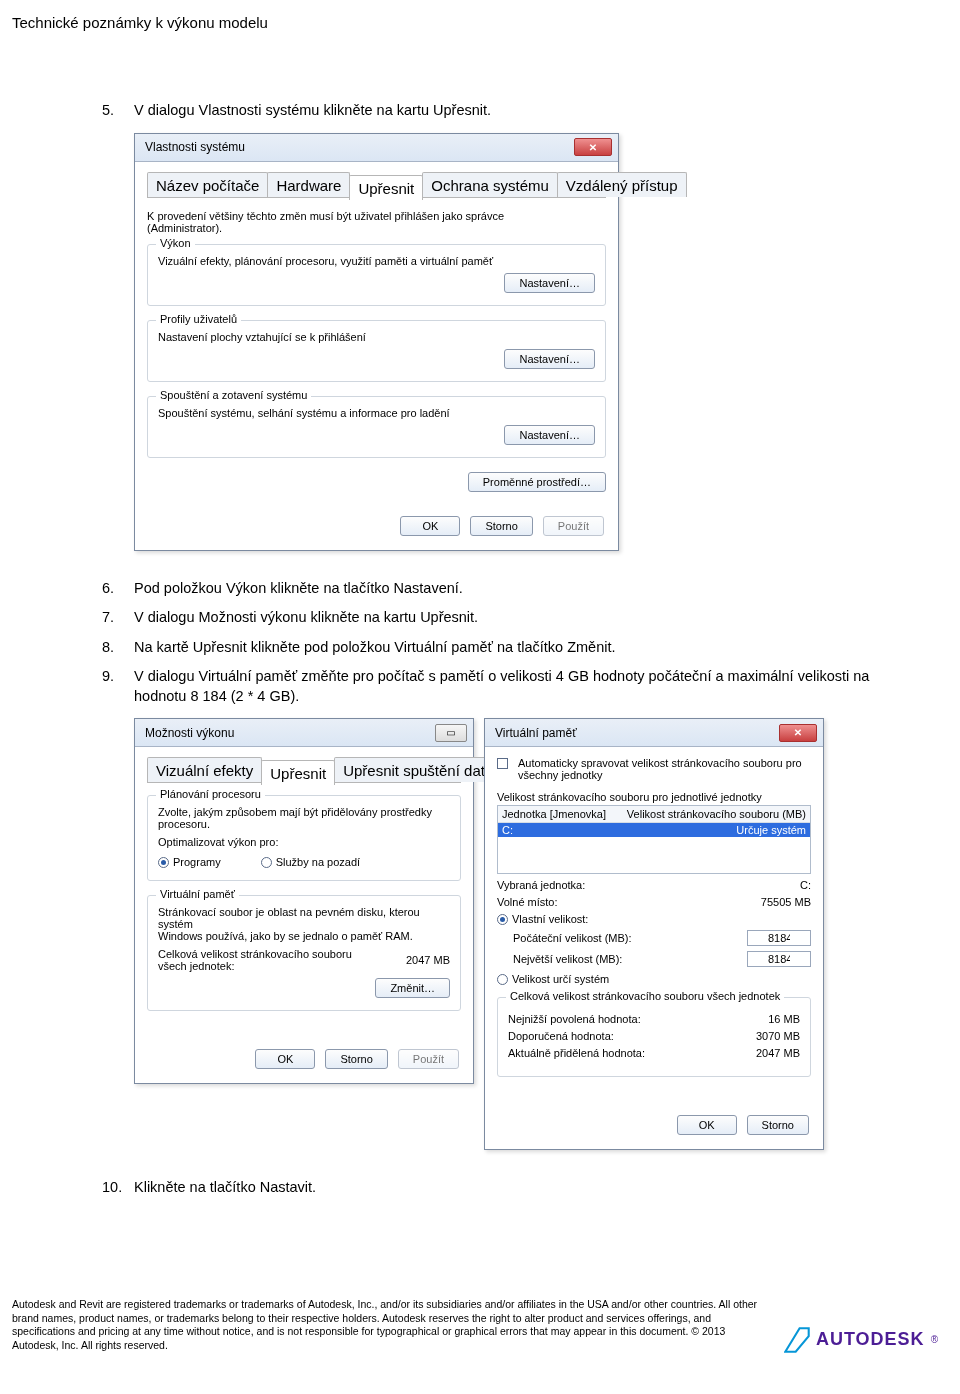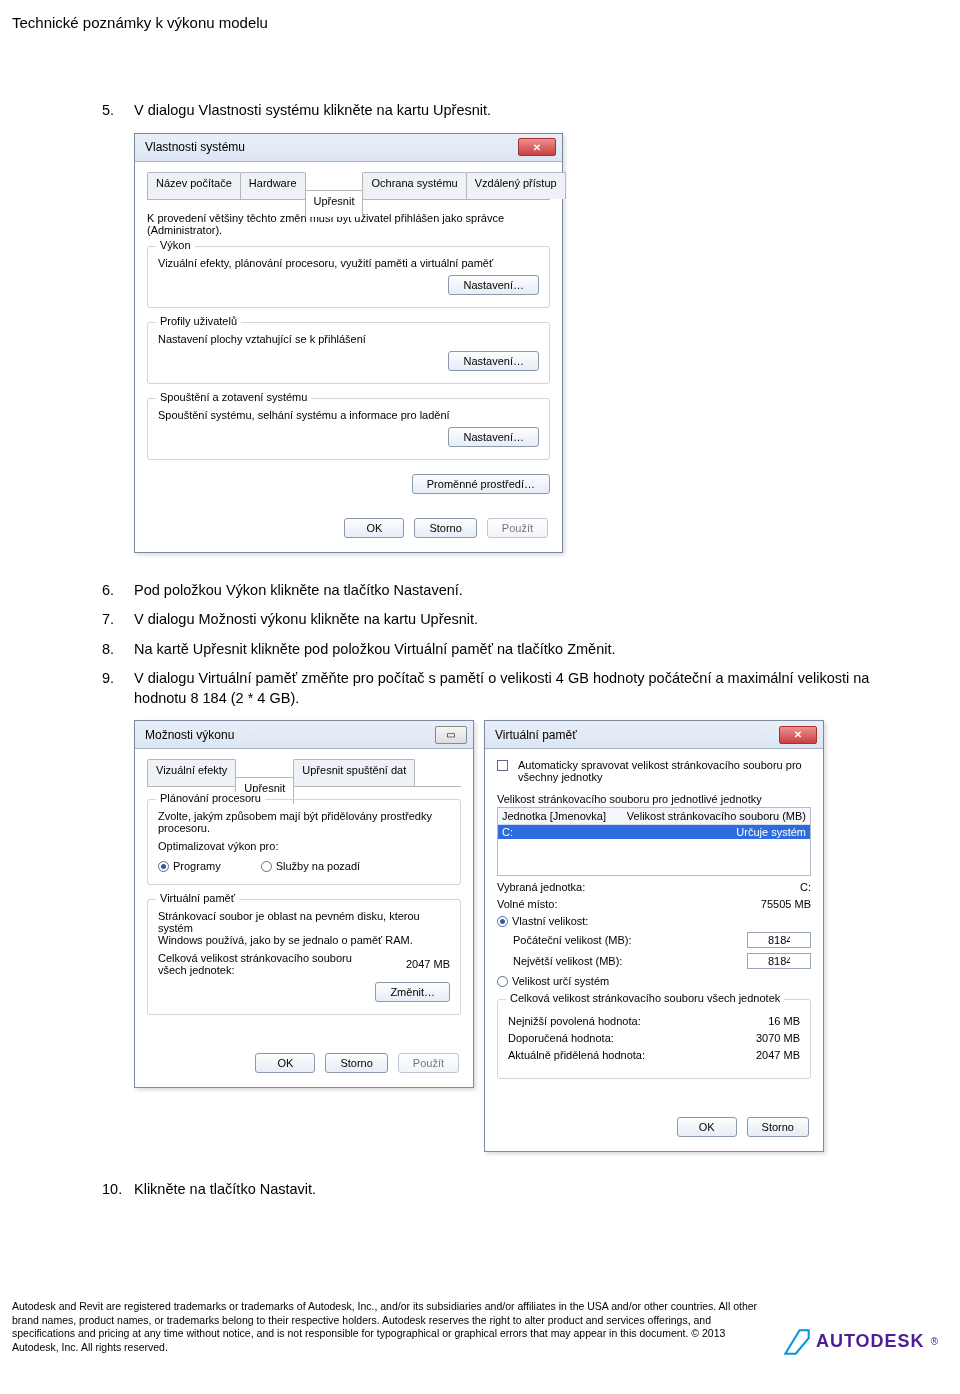--- a/index.html
+++ b/index.html
@@ -18,23 +18,23 @@
   .dlg-title { display:flex; align-items:center; justify-content:space-between; height:28px; padding:0 6px 0 10px;
                background: linear-gradient(#e9eff7,#dbe6f4); border-bottom:1px solid #a8b4c6; font-size:12px;}
   .close-btn { width:38px; height:18px; border:1px solid #a83030; border-radius:2px;
                background: linear-gradient(#ef9090,#c84040); display:flex; align-items:center; justify-content:center;
                color:#fff; font-weight:bold; font-size:10px; cursor:pointer; }
   .close-btn-plain { width:32px; height:18px; border:1px solid #888; border-radius:2px;
                background: linear-gradient(#f6f6f6,#ddd); display:flex; align-items:center; justify-content:center;
                font-size:10px; cursor:pointer; }
   .dlg-body { padding: 10px 12px 12px 12px; }
   .tabbar { display:flex; gap:0; border-bottom:1px solid #b6b6b6; margin-bottom:12px; }
-  .tab { padding:4px 8px 10px 8px; border:1px solid #b6b6b6; border-bottom:none; background:#eef2f7; font-size:11px;
+  .tab { padding:4px 8px 3px 8px; border:1px solid #b6b6b6; border-bottom:none; background:#eef2f7; font-size:15px;
          border-radius:2px 2px 0 0; margin-right:-1px; cursor:pointer; white-space:nowrap; }
-  .tab.active { background:#fff; position:relative; top:18px; }
+  .tab.active { background:#fff; position:relative; top:3px; }
   .w-btn { display:inline-block; padding:3px 14px; border:1px solid #8b98ac; border-radius:3px;
            background: linear-gradient(#fdfdfd,#e5edf7); font-size:11px; cursor:pointer; min-width:60px; text-align:center; }
   .w-btn.small { padding:2px 10px; min-width:0; }
   .group { border:1px solid #cfd6de; border-radius:3px; padding:10px 10px 12px 10px; margin-bottom:14px; position:relative; }
   .group-title { position:absolute; top:-8px; left:8px; background:#fff; padding:0 4px; font-size:11px; }
   .right-row { display:flex; justify-content:flex-end; margin-top:6px; }
   .dlg-footer { display:flex; justify-content:flex-end; gap:10px; padding:12px 14px 14px 0; }
   .radio, .chk { display:inline-block; vertical-align:-2px; margin-right:4px; }
   .radio { width:11px; height:11px; border:1px solid #5a6b88; border-radius:50%; background:#fff; position:relative; }
   .radio.checked::after { content:""; position:absolute; inset:2px; border-radius:50%; background:#2a5ca8; }
@@ -61,21 +61,21 @@
 
   <div class="content">
     <ol class="step-list">
       <li>
           <span class="num">5.</span>
           <span class="txt">V dialogu Vlastnosti systému klikněte na kartu Upřesnit.</span>
         </li>
     </ol>
 
     <div class="fig-holder">
-      <div class="dlg" style="width:429px;">
+      <div class="dlg" style="width:485px;">
         <div class="dlg-title">
           <span>Vlastnosti systému</span>
           <div class="close-btn">✕</div>
         </div>
         <div class="dlg-body">
           <div class="tabbar">
             <div class="tab">Název počítače</div>
             <div class="tab">Hardware</div>
             <div class="tab active">Upřesnit</div>
             <div class="tab">Ochrana systému</div>

